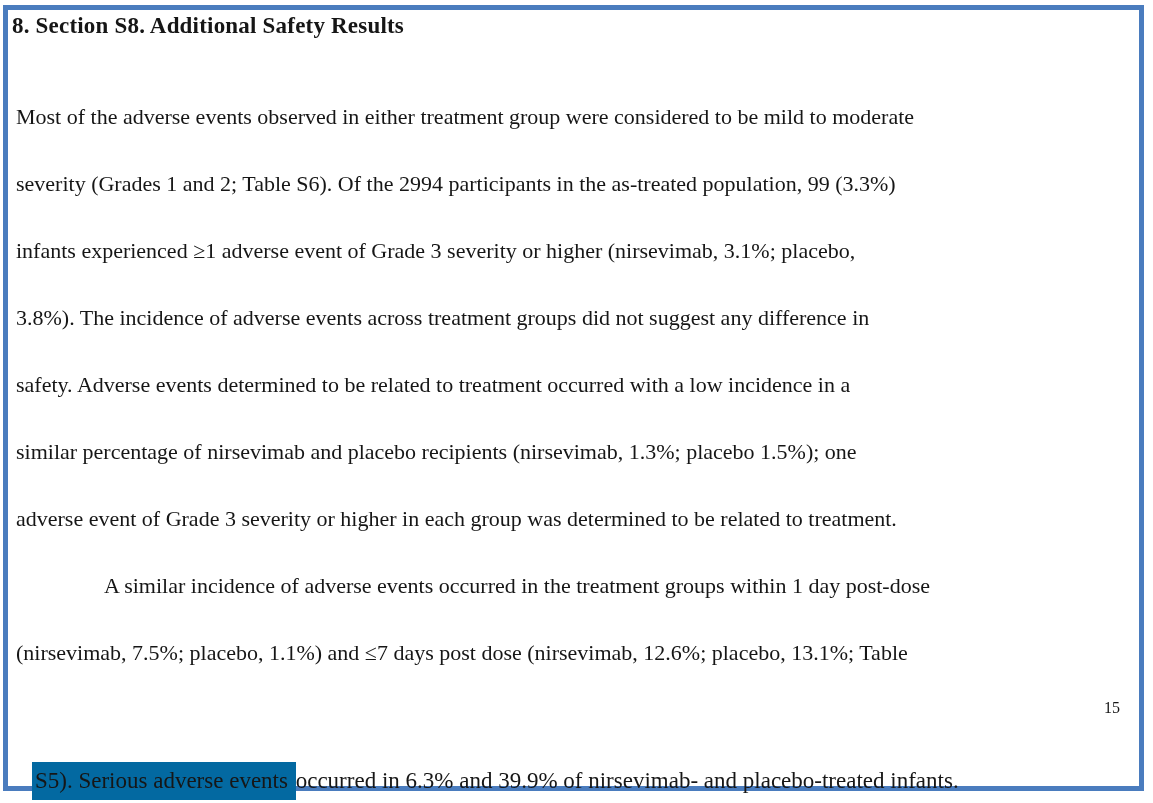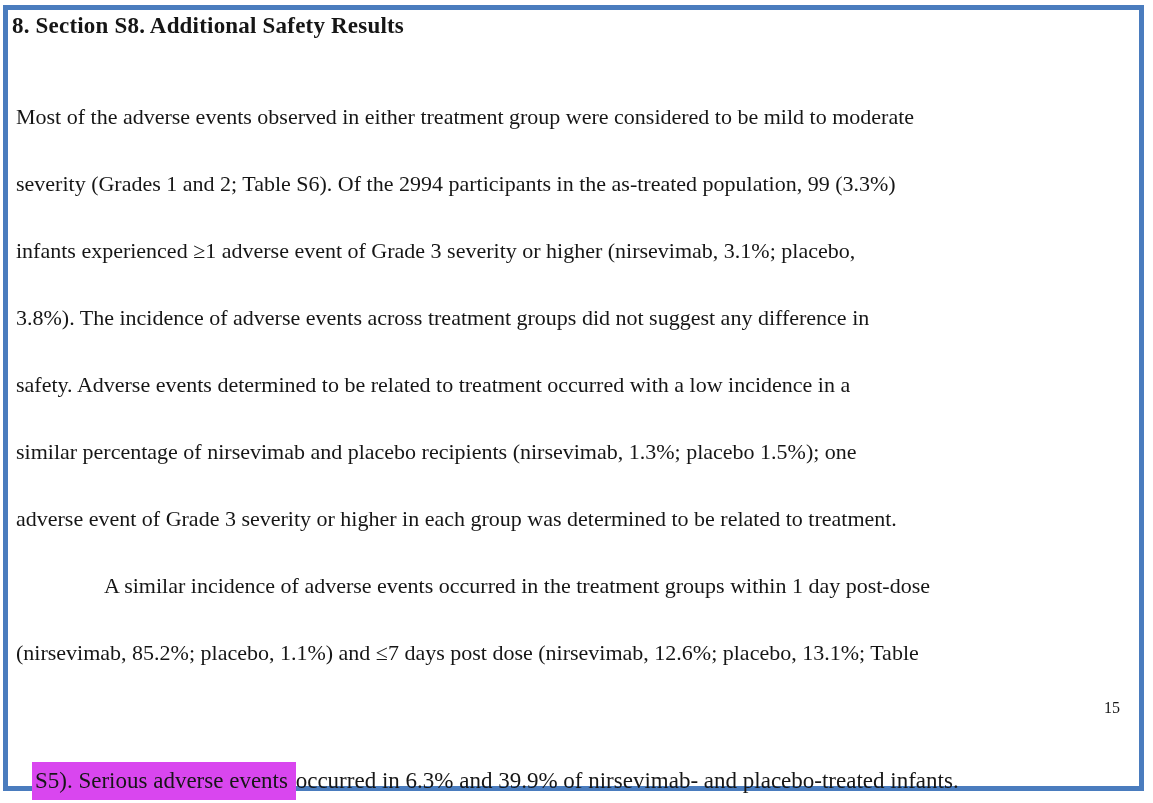--- a/index.html
+++ b/index.html
@@ -54,21 +54,21 @@
   .last-line {
     position: absolute;
     left: 12px;
     top: 736px;
     width: 1130px;
     font-size: 23px;
     line-height: 30px;
     white-space: pre;
   }
   .last-line mark {
-    background: #d946ef;
+    background: #0369a1;
     color: inherit;
     padding: 6px 2px 7px 3px;
     margin-left: -3px;
     text-align: center;
   }
 </style>
 </head>
 <body>
 
 <div class="page">
@@ -78,20 +78,20 @@
 
   <div class="body-par par1">Most of the adverse events observed in either treatment group were considered to be mild to moderate
 severity (Grades 1 and 2; Table S6). Of the 2994 participants in the as-treated population, 99 (3.3%)
 infants experienced ≥1 adverse event of Grade 3 severity or higher (nirsevimab, 3.1%; placebo,
 3.8%). The incidence of adverse events across treatment groups did not suggest any difference in
 safety. Adverse events determined to be related to treatment occurred with a low incidence in a
 similar percentage of nirsevimab and placebo recipients (nirsevimab, 1.3%; placebo 1.5%); one
 adverse event of Grade 3 severity or higher in each group was determined to be related to treatment.</div>
 
   <div class="body-par par2">A similar incidence of adverse events occurred in the treatment groups within 1 day post-dose
-(nirsevimab, 85.2%; placebo, 1.1%) and ≤7 days post dose (nirsevimab, 12.6%; placebo, 13.1%; Table</div>
+(nirsevimab, 7.5%; placebo, 1.1%) and ≤7 days post dose (nirsevimab, 12.6%; placebo, 13.1%; Table</div>
 
   <div class="page-number">15</div>
 
   <div class="last-line">
     <mark>S5). Serious adverse events </mark><span>occurred in 6.3% and 39.9% of nirsevimab- and placebo-treated infants.</span>
   </div>
 </div>
 
 </body></html>

